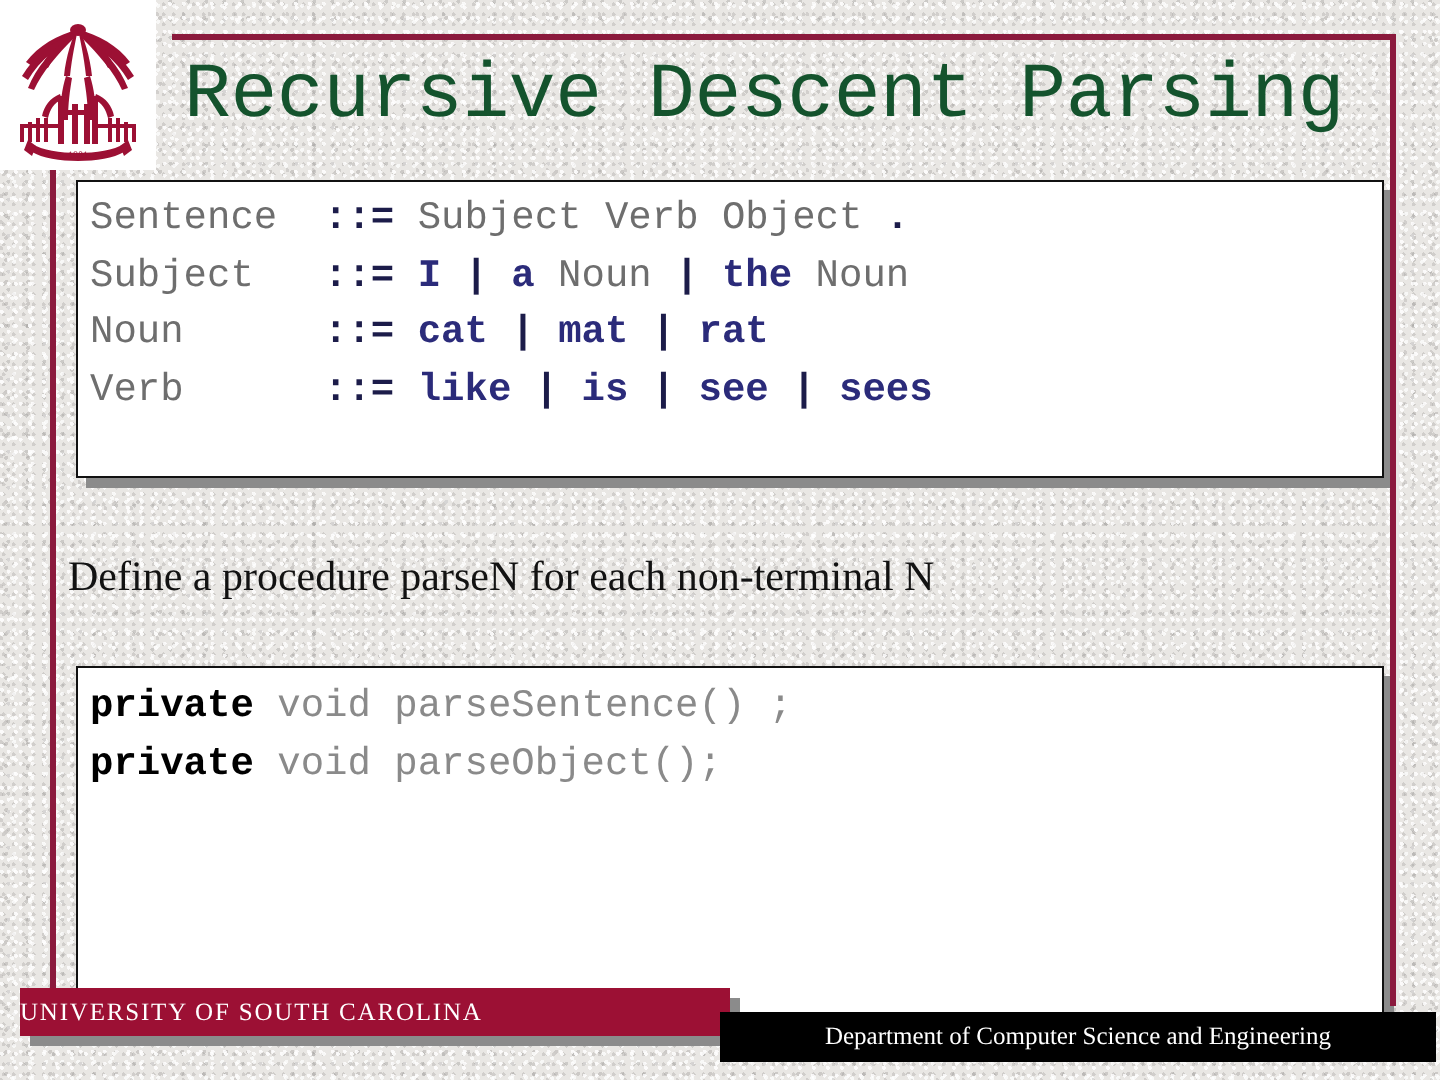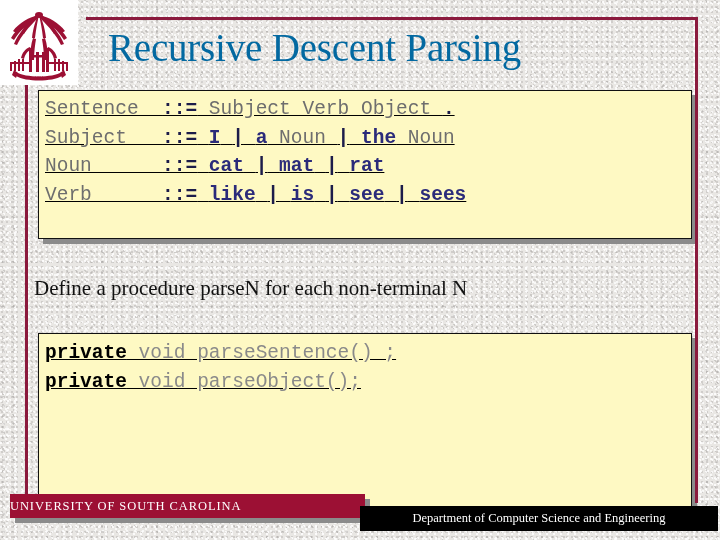--- a/index.html
+++ b/index.html
@@ -63,39 +63,37 @@
     width: 3px; height: 420px;
     background: #8b1a3d;
     z-index: 4;
   }
 
   
   #title {
     position: absolute;
     left: 92px; top: 22px;
     width: 600px;
-    font-family: Liberation Serif, serif;
+    font-family: Liberation Mono, monospace;
     font-size: 39px;
     font-weight: 400;
-    color: #0369a1;
+    color: #14532d;
     letter-spacing: -0.2px;
     line-height: 52px;
     white-space: nowrap;
     z-index: 5;
-    margin-left: 16px;
   }
 
   
   .panel {
     position: absolute;
-    background: #fef9c3;
+    background: #ffffff;
     border: 1px solid #111111;
     box-shadow: 5px 5px 0 0 #8b8b8b;
     z-index: 3;
-    text-decoration: underline;
   }
 
   #grammar-panel {
     left: 38px; top: 90px;
     width: 654px; height: 149px;
     padding: 4px 0 0 6px;
     box-sizing: border-box;
   }
   #code-panel {
     left: 38px; top: 333px;

